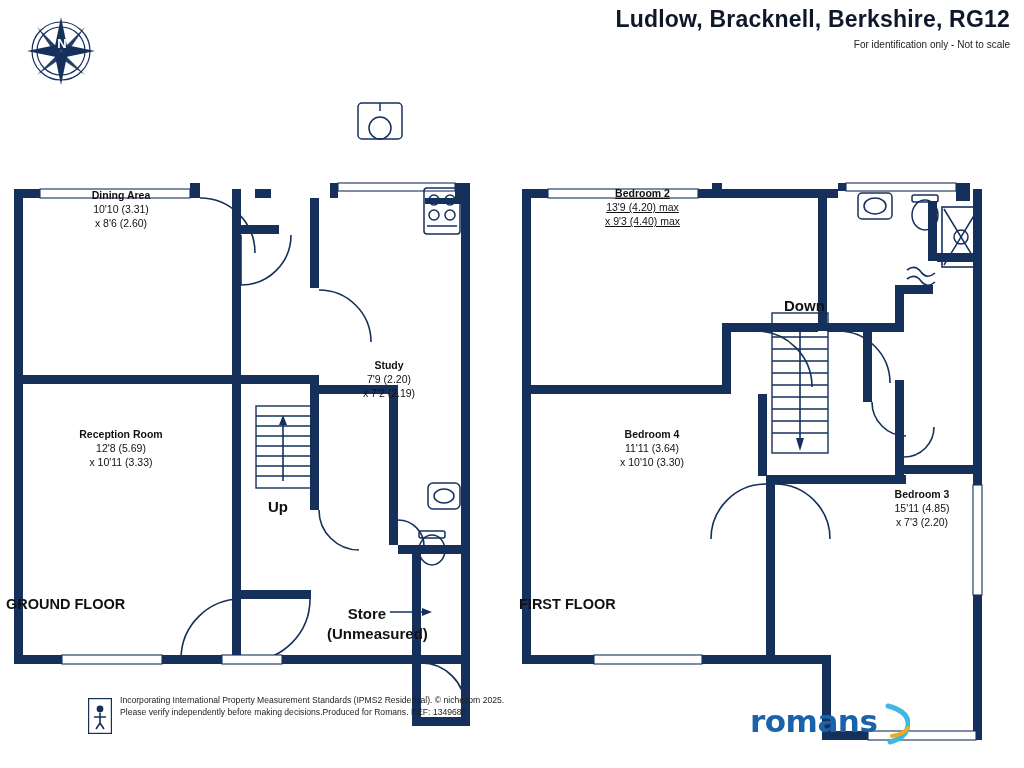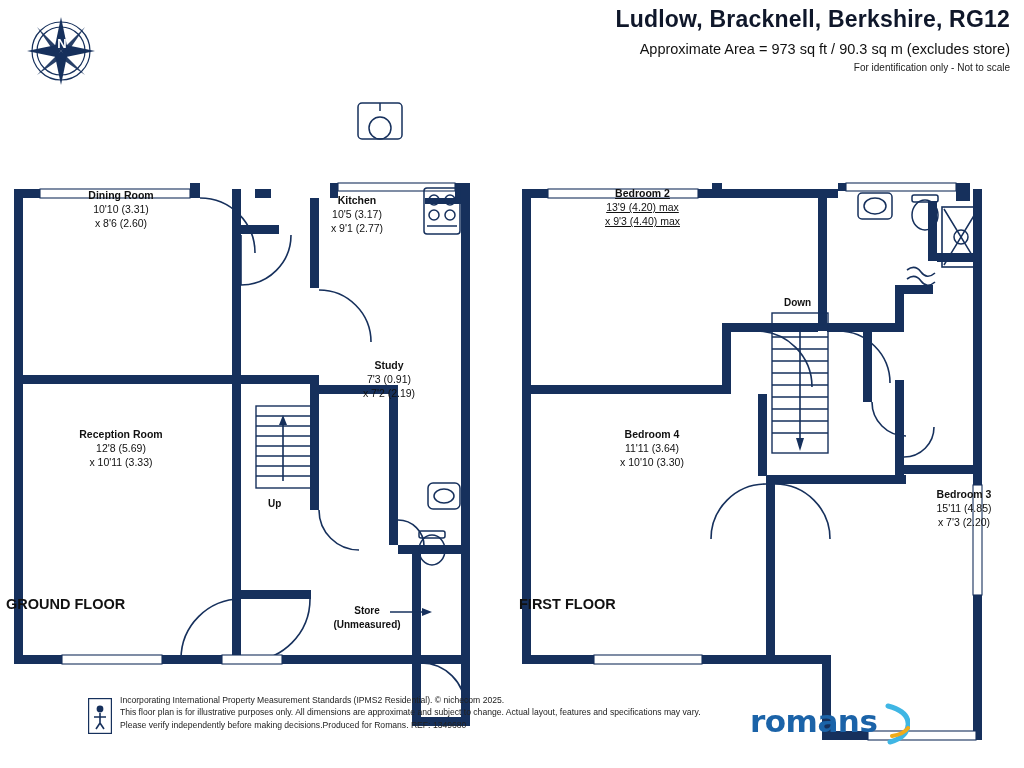--- a/index.html
+++ b/index.html
@@ -73,21 +73,21 @@
   .room-label .rm-name {
     font-weight: bold;
     display: block;
     font-size: 10.5px;
   }
   .room-label .rm-dim {
     display: block;
   }
   .plain-label {
     position: absolute;
-    font-size: 10px;
+    font-size: 15px;
     font-weight: bold;
     color: #111111;
     text-align: center;
     line-height: 1.35;
   }
 
   
   #footer-text {
     position: absolute;
     left: 120px;
@@ -145,21 +145,20 @@
         <polygon points="67,67 45,45 41,49"></polygon>
         <polygon points="67,19 45,41 49,45"></polygon>
         <polygon points="19,67 41,45 45,49"></polygon>
       </g>
       <text x="44" y="40" font-family="Liberation Sans, sans-serif" font-size="13" font-weight="bold" fill="#ffffff" text-anchor="middle">N</text>
     </svg>
   </div>
 
   <div id="header">
     <div id="title">Ludlow, Bracknell, Berkshire, RG12</div>
-    <div id="area">Approximate Area = 973 sq ft / 90.3 sq m (excludes store)</div>
     <div id="disclaimer">For identification only - Not to scale</div>
   </div>
 
   <svg width="520" height="660" viewBox="0 0 520 660" style="position:absolute; left:0px; top:85px;">
     <g stroke="none" fill="#16305c">
 
       <rect x="14" y="104" width="176" height="9"></rect>
       <rect x="190" y="98" width="10" height="15"></rect>
       <rect x="255" y="104" width="16" height="9"></rect>
       <rect x="330" y="104" width="8" height="9"></rect>
@@ -343,34 +342,29 @@
       <polygon points="292,366 288,353 296,353" fill="#16305c" stroke="none"></polygon>
     </g>
 
     <g stroke="#16305c" stroke-width="1.6" fill="none">
       <path d="M399 185 q8 -6 14 2 q6 8 14 1"></path>
       <path d="M399 194 q8 -6 14 2 q6 8 14 1"></path>
     </g>
   </svg>
 
   <div class="room-label" style="left:66px; top:188px; width:110px;">
-    <span class="rm-name">Dining Room</span>
+    <span class="rm-name">Dining Area</span>
     <span class="rm-dim">10'10 (3.31)</span>
     <span class="rm-dim">x 8'6 (2.60)</span>
   </div>
 
-  <div class="room-label" style="left:302px; top:193px; width:110px;">
-    <span class="rm-name">Kitchen</span>
-    <span class="rm-dim">10'5 (3.17)</span>
-    <span class="rm-dim">x 9'1 (2.77)</span>
-  </div>
 
   <div class="room-label" style="left:334px; top:358px; width:110px;">
     <span class="rm-name">Study</span>
-    <span class="rm-dim">7'3 (0.91)</span>
+    <span class="rm-dim">7'9 (2.20)</span>
     <span class="rm-dim">x 7'2 (2.19)</span>
   </div>
 
   <div class="room-label" style="left:62px; top:427px; width:118px;">
     <span class="rm-name">Reception Room</span>
     <span class="rm-dim">12'8 (5.69)</span>
     <span class="rm-dim">x 10'11 (3.33)</span>
   </div>
 
   <div class="room-label" style="left:575px; top:186px; width:135px;text-decoration:underline;">
@@ -378,21 +372,21 @@
     <span class="rm-dim">13'9 (4.20) max</span>
     <span class="rm-dim">x 9'3 (4.40) max</span>
   </div>
 
   <div class="room-label" style="left:592px; top:427px; width:120px;">
     <span class="rm-name">Bedroom 4</span>
     <span class="rm-dim">11'11 (3.64)</span>
     <span class="rm-dim">x 10'10 (3.30)</span>
   </div>
 
-  <div class="room-label" style="left:904px; top:487px; width:120px;">
+  <div class="room-label" style="left:862px; top:487px; width:120px;">
     <span class="rm-name">Bedroom 3</span>
     <span class="rm-dim">15'11 (4.85)</span>
     <span class="rm-dim">x 7'3 (2.20)</span>
   </div>
 
   <div class="plain-label" style="left:268px; top:497px;">Up</div>
   <div class="plain-label" style="left:784px; top:296px;">Down</div>
 
   <div class="plain-label" style="left:327px; top:604px; width:80px;">
     <span>Store</span><br>
@@ -407,21 +401,20 @@
   <div class="floor-label" id="first-floor-label">FIRST FLOOR</div>
 
   <svg id="footer-icon" viewBox="0 0 24 36">
     <rect x="0.6" y="0.6" width="22.8" height="34.8" fill="none" stroke="#16305c" stroke-width="1.2"></rect>
     <circle cx="12" cy="11" r="3.4" fill="#16305c"></circle>
     <path d="M12 15 L12 25 M12 25 L8 31 M12 25 L16 31 M6 19 L18 19" stroke="#16305c" stroke-width="1.6" fill="none"></path>
   </svg>
 
   <div id="footer-text">
     <div>Incorporating International Property Measurement Standards (IPMS2 Residential).   © nichecom 2025.</div>
-    <div>This floor plan is for illustrative purposes only. All dimensions are approximate and subject to change. Actual layout, features and specifications may vary.</div>
     <div>Please verify independently before making decisions.Produced for Romans.   REF:  1349680</div>
   </div>
 
   <div id="romans-word">romans</div>
   <svg id="romans-logo" viewBox="0 0 160 46">
     <path d="M138 6 q22 6 20 20 q-2 12 -18 16" fill="none" stroke="#3fb6e4" stroke-width="5" stroke-linecap="round"></path>
     <path d="M142 36 q12 -2 16 -8" fill="none" stroke="#f0ab1b" stroke-width="4" stroke-linecap="round"></path>
   </svg>
 
 </div>

